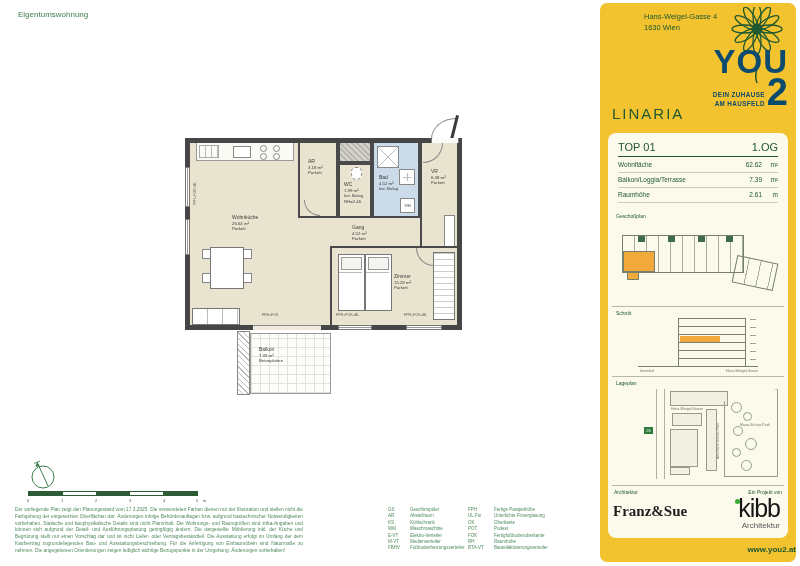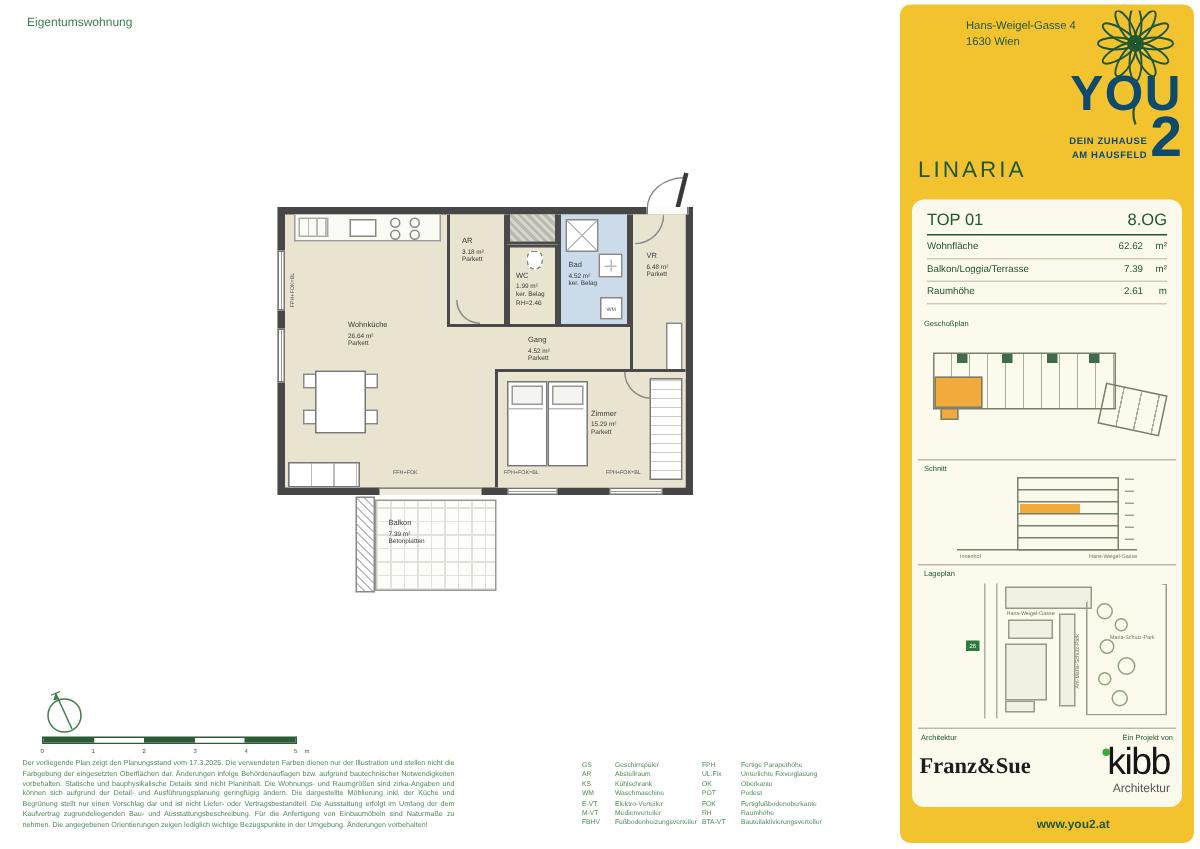--- a/index.html
+++ b/index.html
@@ -98,21 +98,21 @@
   .lv{width:6px;height:1px;background:#9aa88f;}
   .maplbl{font-size:3.6px;color:#6b7a63;white-space:nowrap;}
   .bldg{border:1px solid #9a9a8a;background:#f2f0e2;box-sizing:border-box;}
   .tree{border:1px solid #8fa27f;border-radius:50%;}
   .transit{width:9px;height:7px;background:#2c7a3c;color:#fff;font-size:4px;display:flex;align-items:center;justify-content:center;}
   .archlbl{font-size:5px;color:#1e5731;}
   .franzsue{font-family:"Liberation Serif", serif;font-weight:700;font-size:15px;color:#1d1d1d;}
   .kibb{font-size:25px;font-weight:400;letter-spacing:-1px;color:#161616;line-height:22px;}
   .kibb-dot{width:5px;height:5px;border-radius:50%;background:#3aaa35;}
   .immo{font-size:8px;color:#555;}
-  .website{left:12px;right:0;top:542px;text-align:center;font-size:8px;font-weight:700;color:#1e5731;margin-left:23px;}
+  .website{left:12px;right:0;top:542px;text-align:right;font-size:8px;font-weight:700;color:#1e5731;margin-left:23px;}
 </style>
 </head>
 <body>
 
 <div class="page">
 
   <div class="abs cat-label">Eigentumswohnung</div>
 
   <div class="abs plan">
 
@@ -321,21 +321,21 @@
         </div>
         <div class="two">2</div>
       </div>
     </div>
 
     <div class="abs linaria">LINARIA</div>
 
     <div class="abs card">
       <div class="abs toprow">
         <span>TOP 01</span>
-        <span>8.OG</span>
+        <span>1.OG</span>
       </div>
       <div class="abs hline" style="left:10px;right:10px;top:23px;"></div>
 
       <div class="abs mrow" style="top:28px;">
         <span class="ml">Wohnfläche</span>
           <span class="mv">62.62</span>
           <span class="mu">m²</span>
       </div>
       <div class="abs mline" style="top:39px;"></div>
       <div class="abs mrow" style="top:43px;">

